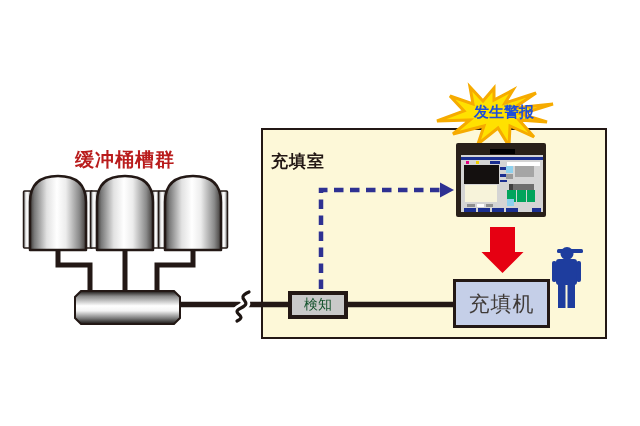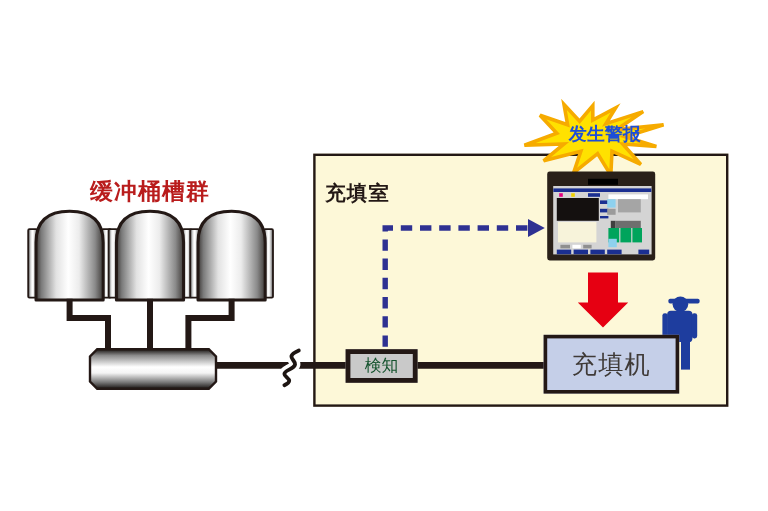--- a/index.html
+++ b/index.html
@@ -21,21 +21,21 @@
   .buffer-label { left: 58px; top: 147px; width: 134px; }
   .manifold-label { left: 64px; top: 328px; width: 134px; }
 
   
   .detector { left: 288px; top: 291px; width: 60px; height: 28px;
               background: #c9c9c9; border: 4px solid #231815; z-index: 3;
               display: flex; align-items: center; justify-content: center;
               font-size: 14px; color: #14532d; }
 
   
-  .machine { left: 453px; top: 279px; width: 113px; height: 49px;
+  .machine { left: 453px; top: 279px; width: 97px; height: 49px;
              background: #c5cfe8; border: 3px solid #231815; z-index: 3;
              display: flex; align-items: center; justify-content: center;
              font-size: 21px; color: #3f3a37; letter-spacing: 1px; }
 
   
   .alarm-text { left: 460px; top: 103px; width: 88px; text-align: center;
                 font-size: 15px; font-weight: bold; color: #1d4ed8; z-index: 4; }
 
   
   .monitor { left: 456px; top: 143px; width: 90px; height: 74px;

